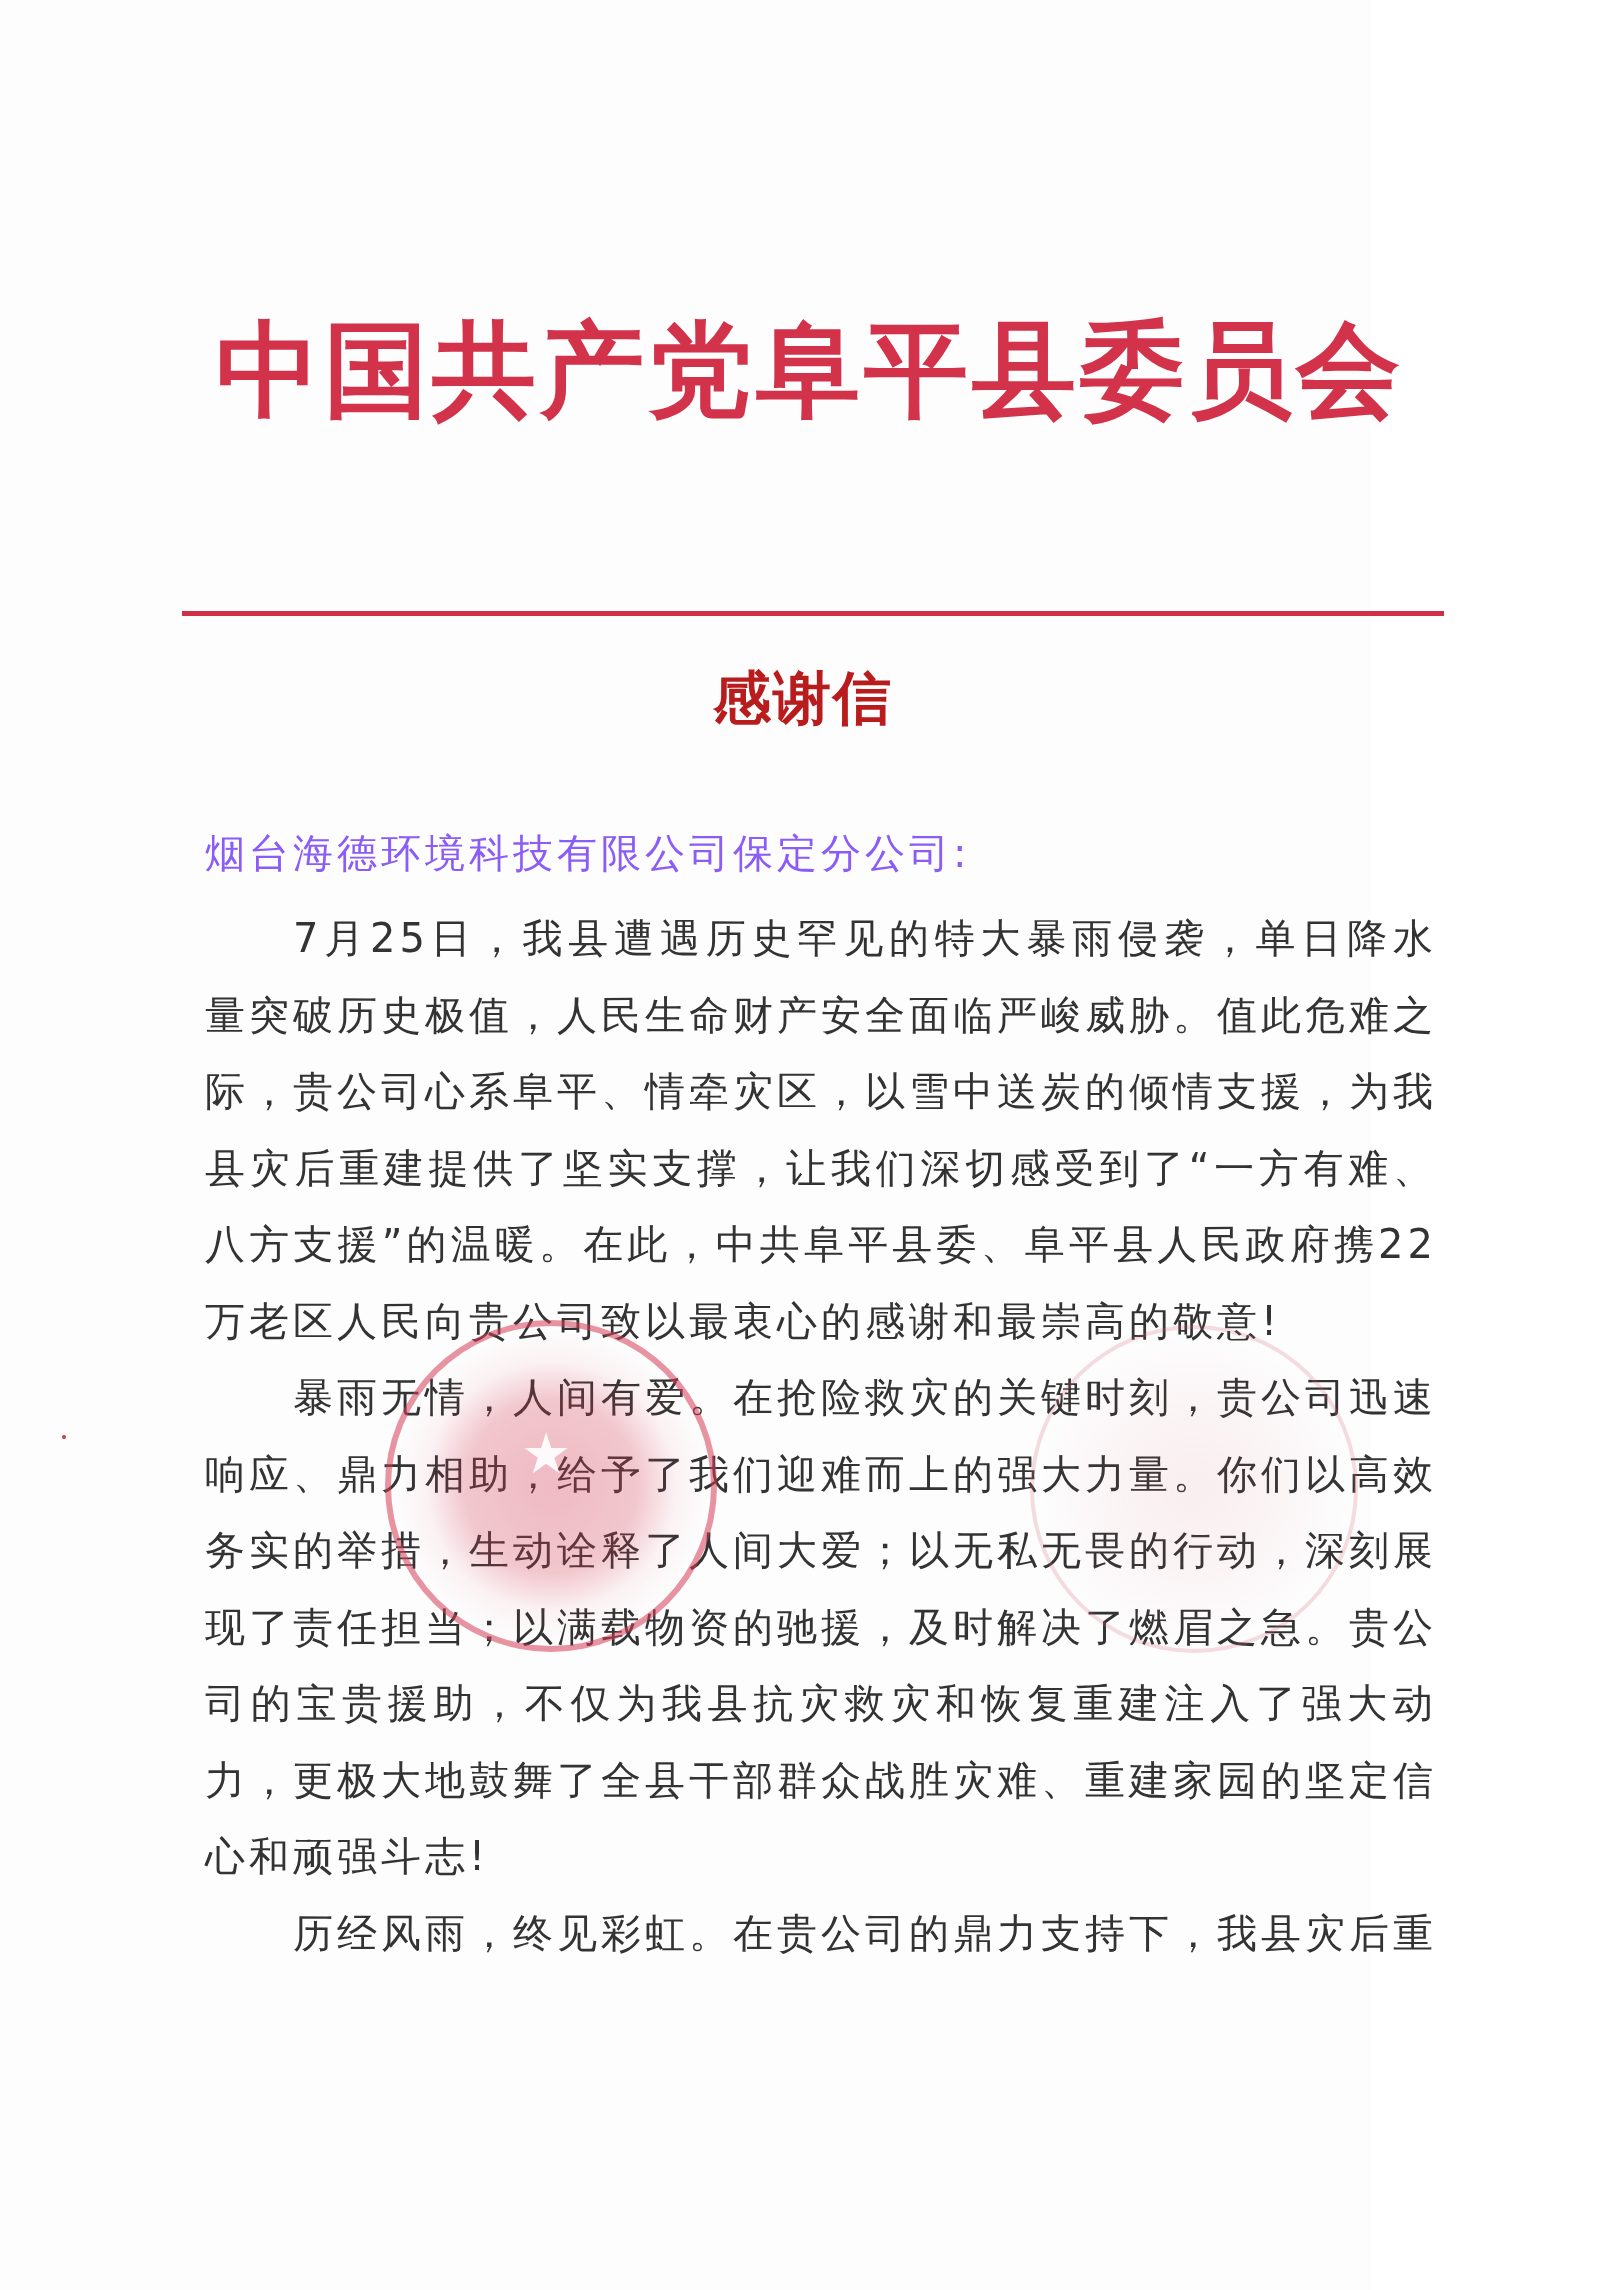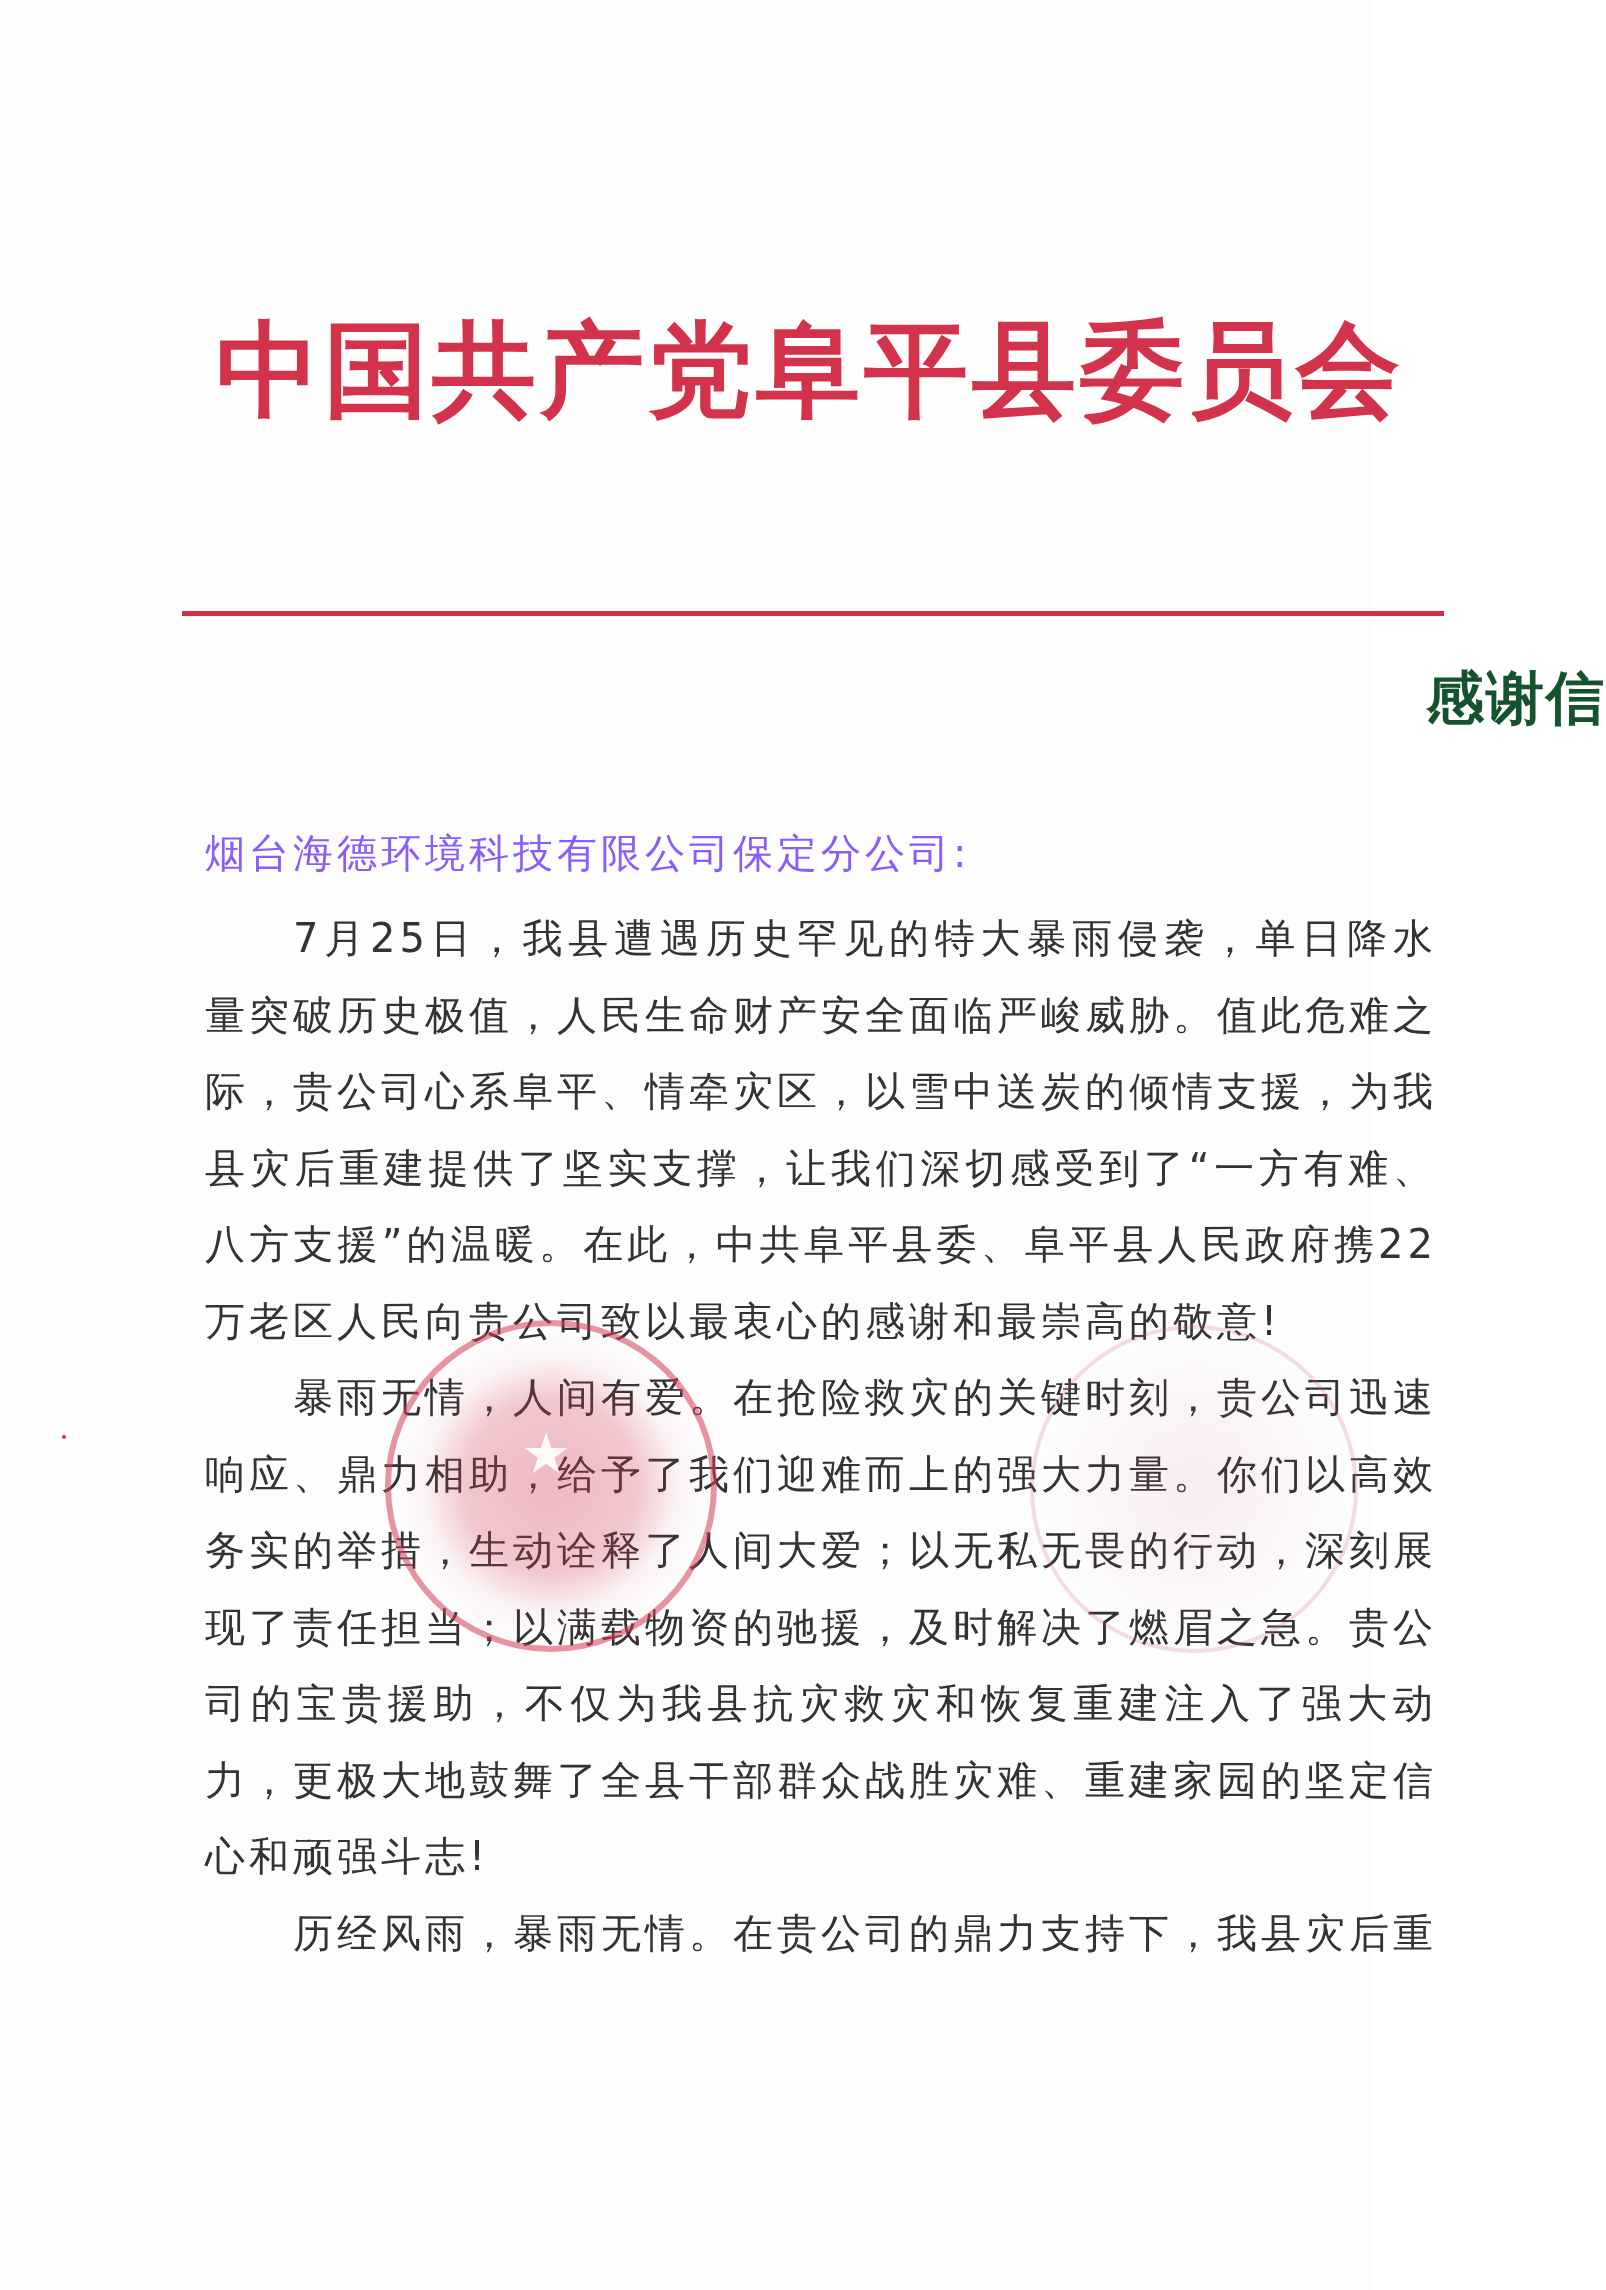--- a/index.html
+++ b/index.html
@@ -41,25 +41,25 @@
       top: 611px;
       width: 1262px;
       height: 5px;
       background: #cf3048;
     }
     .doc-heading {
       position: absolute;
       left: 0;
       top: 660px;
       width: 1606px;
-      text-align: right;
+      text-align: center;
       font-family: "DejaVu Serif", "Liberation Serif", serif;
       font-size: 58px;
       font-weight: bold;
-      color: #14532d;
+      color: #b91c1c;
       letter-spacing: 2px;
     }
     .salutation {
       position: absolute;
       left: 205px;
       top: 826px;
       font-family: "DejaVu Sans", "Liberation Sans", sans-serif;
       font-size: 40px;
       letter-spacing: 4px;
       color: #8b5cf6;
@@ -129,21 +129,21 @@
 
   <div class="red-rule"></div>
 
   <div class="doc-heading">感谢信</div>
 
   <div class="salutation">烟台海德环境科技有限公司保定分公司:</div>
 
   <div class="body-text">
     <p>7月25日，我县遭遇历史罕见的特大暴雨侵袭，单日降水量突破历史极值，人民生命财产安全面临严峻威胁。值此危难之际，贵公司心系阜平、情牵灾区，以雪中送炭的倾情支援，为我县灾后重建提供了坚实支撑，让我们深切感受到了“一方有难、八方支援”的温暖。在此，中共阜平县委、阜平县人民政府携22万老区人民向贵公司致以最衷心的感谢和最崇高的敬意!</p>
     <p>暴雨无情，人间有爱。在抢险救灾的关键时刻，贵公司迅速响应、鼎力相助，给予了我们迎难而上的强大力量。你们以高效务实的举措，生动诠释了人间大爱；以无私无畏的行动，深刻展现了责任担当；以满载物资的驰援，及时解决了燃眉之急。贵公司的宝贵援助，不仅为我县抗灾救灾和恢复重建注入了强大动力，更极大地鼓舞了全县干部群众战胜灾难、重建家园的坚定信心和顽强斗志!</p>
-    <p>历经风雨，暴雨无情。在贵公司的鼎力支持下，我县灾后重</p>
+    <p>历经风雨，终见彩虹。在贵公司的鼎力支持下，我县灾后重</p>
   </div>
 
   <div class="seal seal-left">
     <span class="star">★</span>
   </div>
 
   <div class="seal seal-right"></div>
 
   <div class="red-dot"></div>
 

